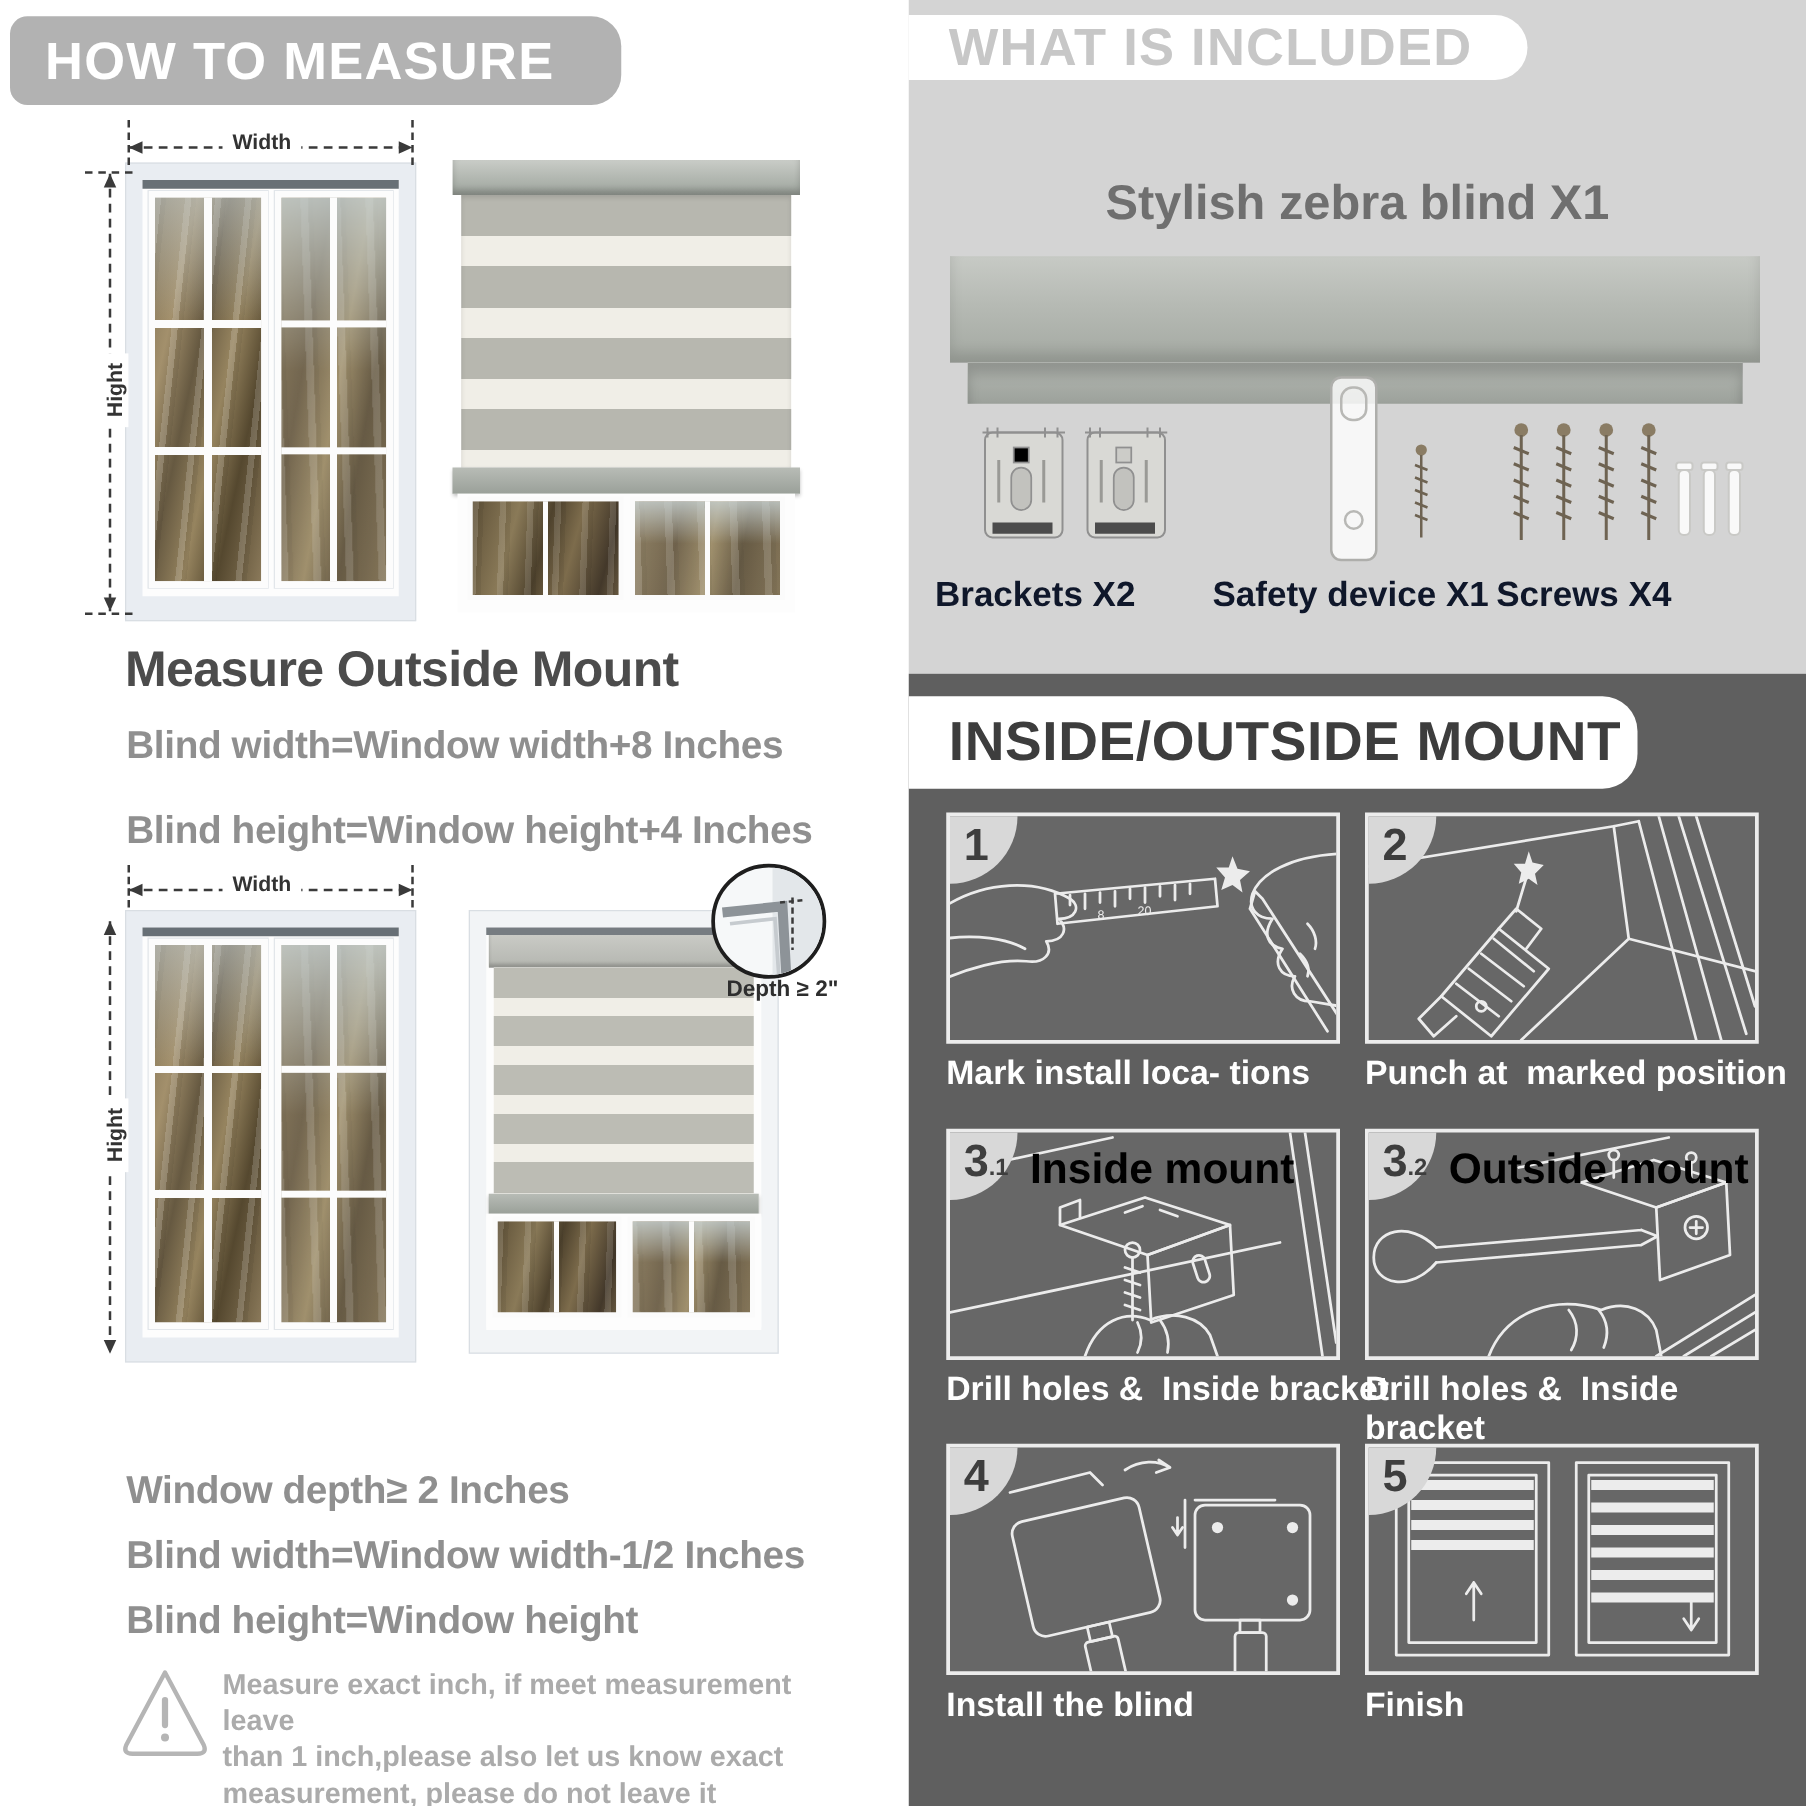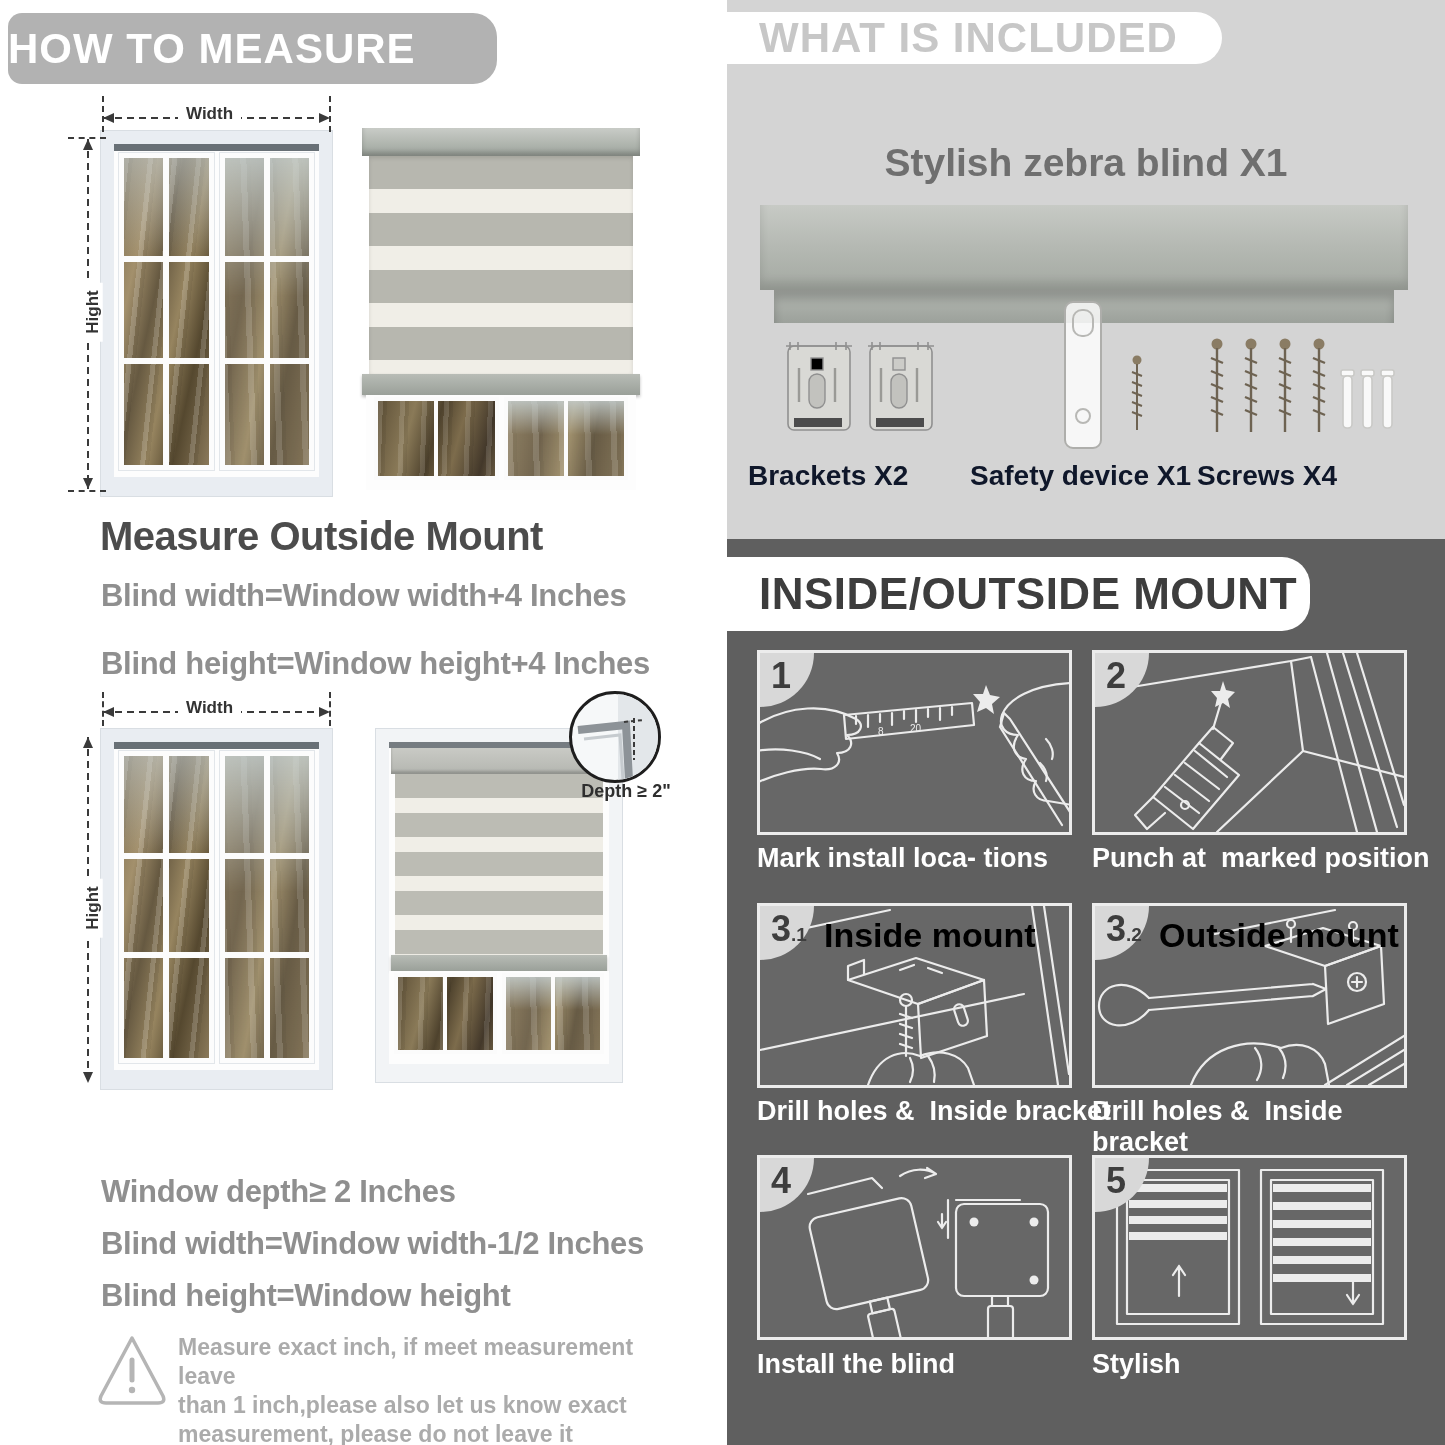--- a/index.html
+++ b/index.html
@@ -3,21 +3,21 @@
 <meta charset="utf-8">
 <style>
   html,body{margin:0;padding:0;background:#ffffff;}
   .page{position:relative;width:1445px;height:1445px;background:#ffffff;
         font-family:"Liberation Sans",sans-serif;overflow:hidden;}
   .abs{position:absolute;}
 
   
   .hdr-measure{left:8px;top:13px;width:489px;height:71px;background:#b2b2b2;
     border-radius:14px 24px 24px 14px;color:#ffffff;font-size:42px;font-weight:bold;
-    letter-spacing:1px;display:flex;align-items:center;box-sizing:border-box;}
+    letter-spacing:1px;display:flex;align-items:center;padding-left:28px;box-sizing:border-box;}
 
   
   .win-frame{background:#e9edf2;border:1px solid #d9dee3;box-sizing:border-box;}
   .win-inner{position:absolute;left:13px;top:13px;right:13px;bottom:19px;background:#fdfdfd;}
   .win-shadow{position:absolute;left:0;top:0;right:0;height:7px;background:#687076;}
   .sashes{position:absolute;left:5px;top:9px;right:5px;bottom:7px;display:flex;gap:6px;background:#fdfdfd;}
   .sash{flex:1;position:relative;border:5px solid #fcfcfc;box-shadow:0 0 0 1px #e2e6ea;}
   .sash::before{content:"";position:absolute;inset:0;background:
     linear-gradient(to bottom, transparent calc(33% - 3px), #fcfcfc calc(33% - 3px), #fcfcfc calc(33% + 3px),
       transparent calc(33% + 3px), transparent calc(66% - 3px), #fcfcfc calc(66% - 3px), #fcfcfc calc(66% + 3px), transparent calc(66% + 3px)),
@@ -136,21 +136,21 @@
     <div class="cassette"></div>
     <div class="abs zebra" style="left:7px;top:28px;right:7px;height:218px;"></div>
     <div class="abs b-rail" style="left:0;top:246px;right:0;height:21px;"></div>
     <div class="abs mini-win" style="left:4px;top:267px;right:4px;height:95px;">
       <div class="mini-sash photo-c"></div>
       <div class="mini-sash photo-b"></div>
     </div>
   </div>
 
   <div class="abs h-title" style="left:100px;top:514px;">Measure Outside Mount</div>
-  <div class="abs h-formula" style="left:101px;top:578px;">Blind width=Window width+4 Inches</div>
+  <div class="abs h-formula" style="left:101px;top:578px;">Blind width=Window width+8 Inches</div>
   <div class="abs h-formula" style="left:101px;top:646px;">Blind height=Window height+4 Inches</div>
 
   <div class="abs win-frame" style="left:100px;top:728px;width:233px;height:362px;">
     <div class="win-inner">
       <div class="win-shadow"></div>
       <div class="sashes">
         <div class="sash photo-a"></div>
         <div class="sash photo-b"></div>
       </div>
     </div>
@@ -432,16 +432,16 @@
         <rect class="fill" x="178" y="80" width="98" height="8"></rect>
         <rect class="fill" x="178" y="98" width="98" height="8"></rect>
         <rect class="fill" x="178" y="116" width="98" height="8"></rect>
         <path d="M258 122 v24 M258 146 l-6 -9 M258 146 l6 -9"></path>
       </svg>
       <div class="badge">
         <span class="badge-n">5</span>
         <span class="badge-s"></span>
       </div>
     </div>
-    <div class="step-caption" style="left:365px;top:810px;">Stylish</div>
+    <div class="step-caption" style="left:365px;top:810px;">Finish</div>
   </div>
 
 </div>
 
 </body></html>

